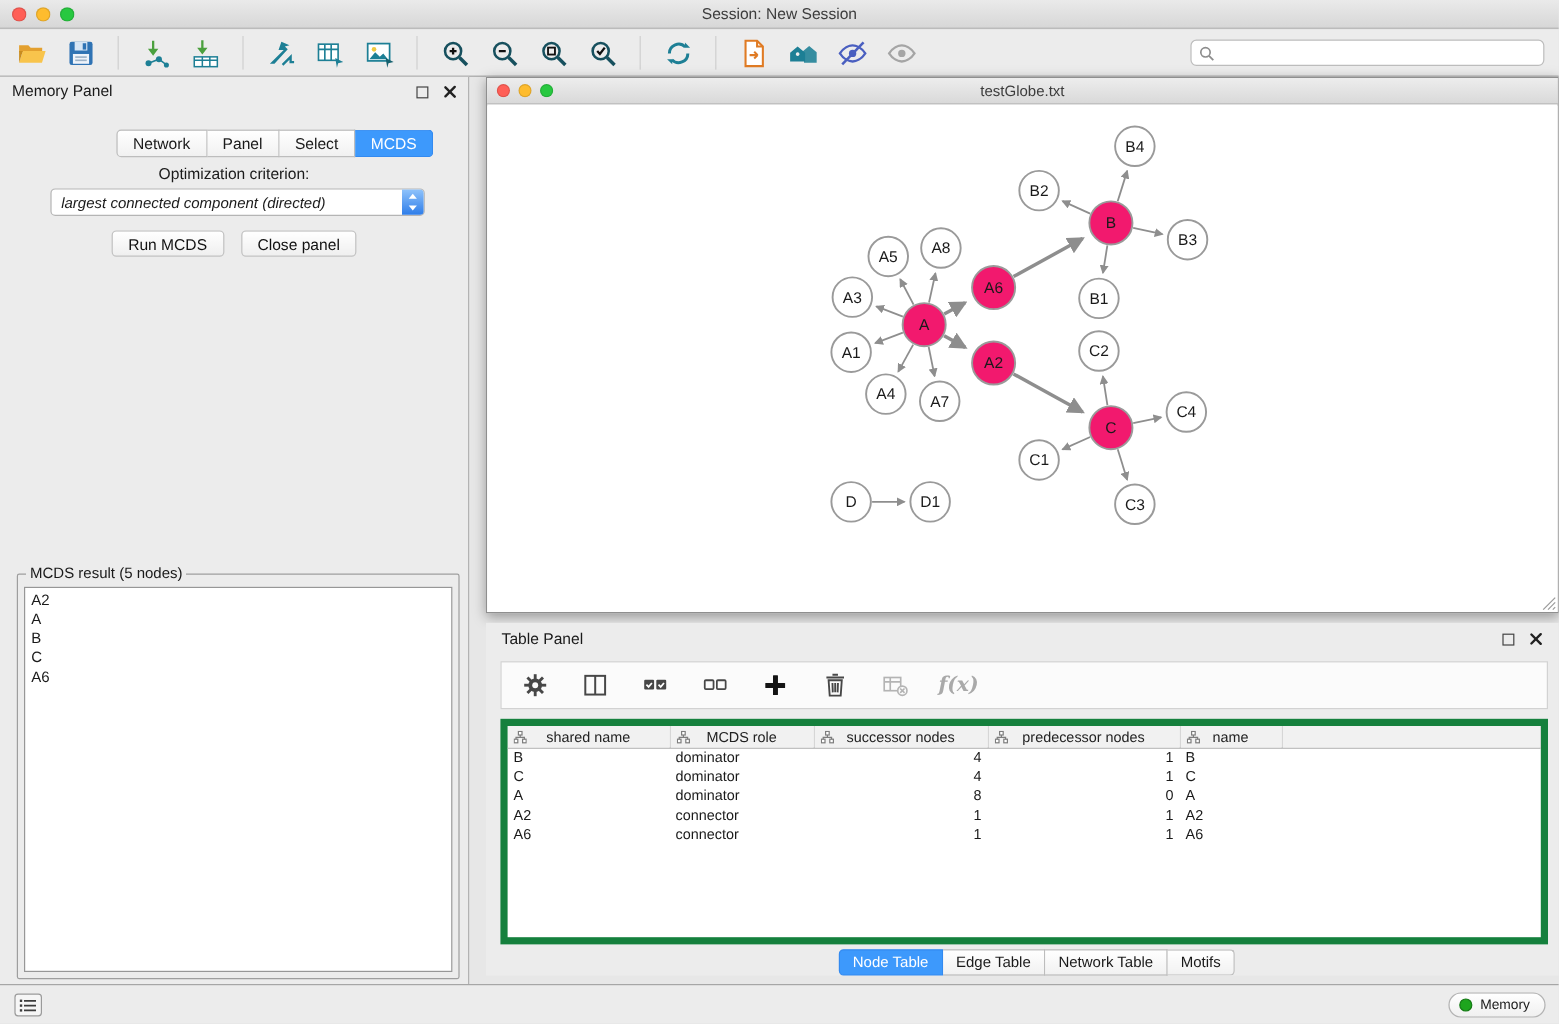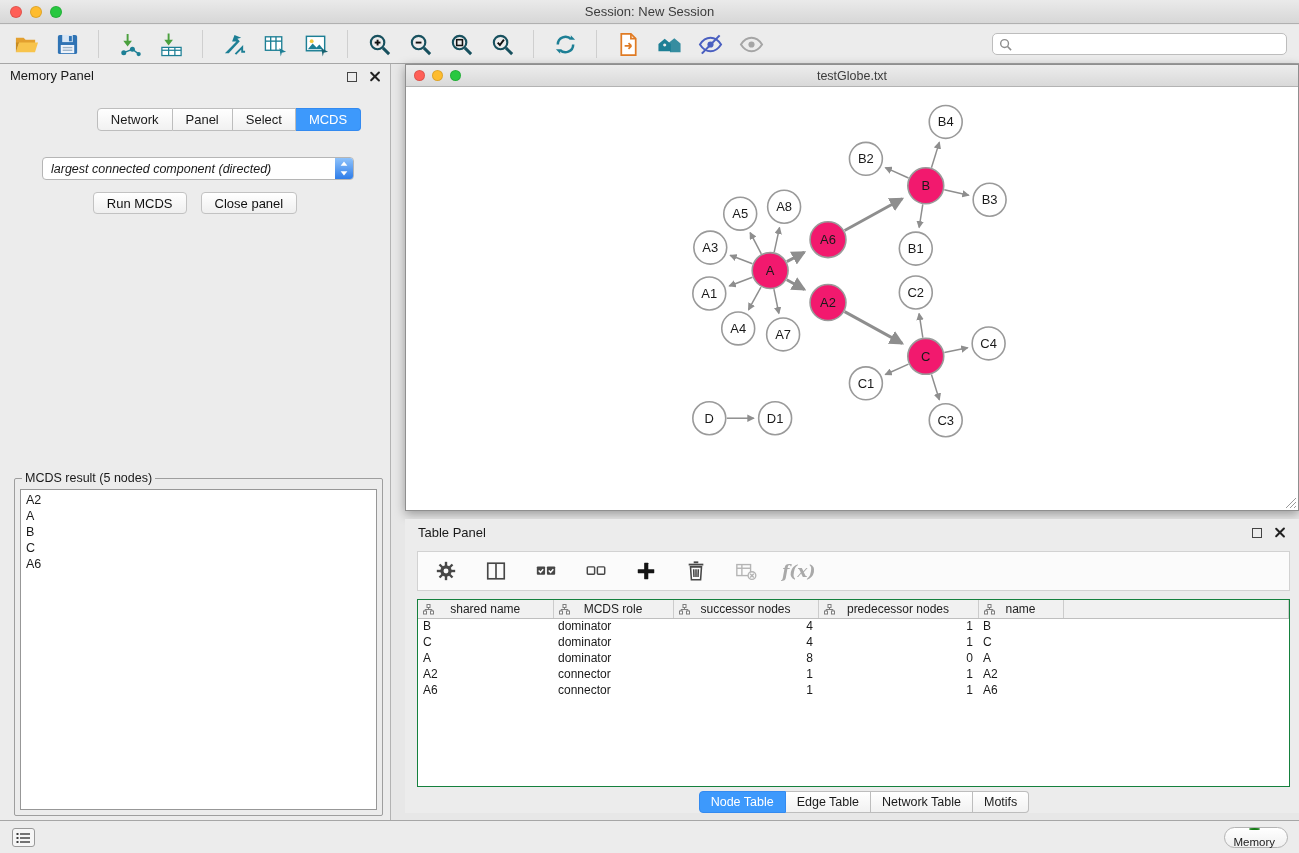--- a/index.html
+++ b/index.html
@@ -98,21 +98,21 @@
   .tp-head { position:absolute; top:6px; left:13px; font-size:13px; }
   .tp-icons { position:absolute; top:8px; right:14px; display:flex; gap:12px; align-items:center; }
   .tp-toolbar {
     position:absolute; top:32px; left:12px; right:9px; height:40px;
     background:#fbfbfb; border:1px solid #d2d2d2; display:flex; align-items:center; gap:22px; padding:0 14px;
   }
   .tp-toolbar .tbtn svg { width:22px; height:22px; }
   .fx { font-family:"DejaVu Serif", serif; font-style:italic; font-size:17px; color:#a9a9a9; cursor:default;font-weight:bold; }
   .tablewrap {
     position:absolute; top:80px; left:12px; right:9px; height:188px;
-    background:#fff; border:1px solid #15803d; overflow:hidden;
+    background:#fff; border:6px solid #15803d; overflow:hidden;
   }
   table.data { border-collapse:collapse; table-layout:fixed; width:100%; }
   table.data th {
     background:#f1f1f1; border-right:1px solid #cccccc; border-bottom:1px solid #bfbfbf;
     font-weight:normal; font-size:12px; height:18px; position:relative; text-align:center; color:#222; cursor:pointer;
   }
   table.data th .hicon { position:absolute; left:5px; top:4px; }
   table.data td { font-size:12px; height:16px; padding:0 5px; white-space:nowrap; overflow:hidden; }
   td.c0 { padding-left:10px; } td.c1 { padding-left:6px; }
   td.c2, td.c3 { text-align:right; padding-right:16px; }
@@ -122,21 +122,21 @@
   .tp-tabs { position:absolute; top:272px; left:12px; width:100%; }
   .tp-tabs .tab { padding:2.5px 11px; font-size:12.5px; }
   
   .footer {
     position:absolute; left:0; top:820px; width:1299px; height:33px;
     background:#ececec; border-top:1px solid #a6a6a6;
   }
   .foot-list { position:absolute; left:12px; top:7px; width:23px; height:19px; border:1px solid #9a9a9a; border-radius:3px; background:#f6f6f6; display:flex; align-items:center; justify-content:center; cursor:pointer; }
   .mem-btn {
     position:absolute; right:11px; top:6px; height:21px; border:1px solid #b3b3b3; border-radius:11px;
-    background:linear-gradient(#ffffff,#f0f0f0); display:flex; align-items:center; gap:6px; padding:0 12px 0 8px; cursor:pointer;flex-direction:column;
+    background:linear-gradient(#ffffff,#f0f0f0); display:flex; align-items:center; gap:6px; padding:0 12px 0 8px; cursor:pointer;
   }
   .mem-dot { width:11px; height:11px; border-radius:50%; background:#1ea51e; border:1px solid #157a15; }
   .mem-btn span { font-size:11.5px; }
 </style>
 </head>
 <body>
 
 <div class="titlebar">
   <div class="traffic">
     <div class="light red"></div>
@@ -291,20 +291,21 @@
   <div class="panel-icons">
     <div class="float-box"></div>
     <div class="close-x"></div>
   </div>
   <div class="seg cp-tabs">
       <div class="tab">Network</div>
       <div class="tab">Panel</div>
       <div class="tab">Select</div>
       <div class="tab active">MCDS</div>
     </div>
+  <div class="opt-label">Optimization criterion:</div>
   <div class="combo">
     <div class="val">largest connected component (directed)</div>
     <div class="step">
       <svg viewBox="0 0 18 21">
           <path d="M9 3.5l3.4 4.2H5.6z" fill="#fff"></path>
           <path d="M9 17.5l-3.4-4.2h6.8z" fill="#fff"></path>
         </svg>
     </div>
   </div>
   <div class="cp-buttons">

